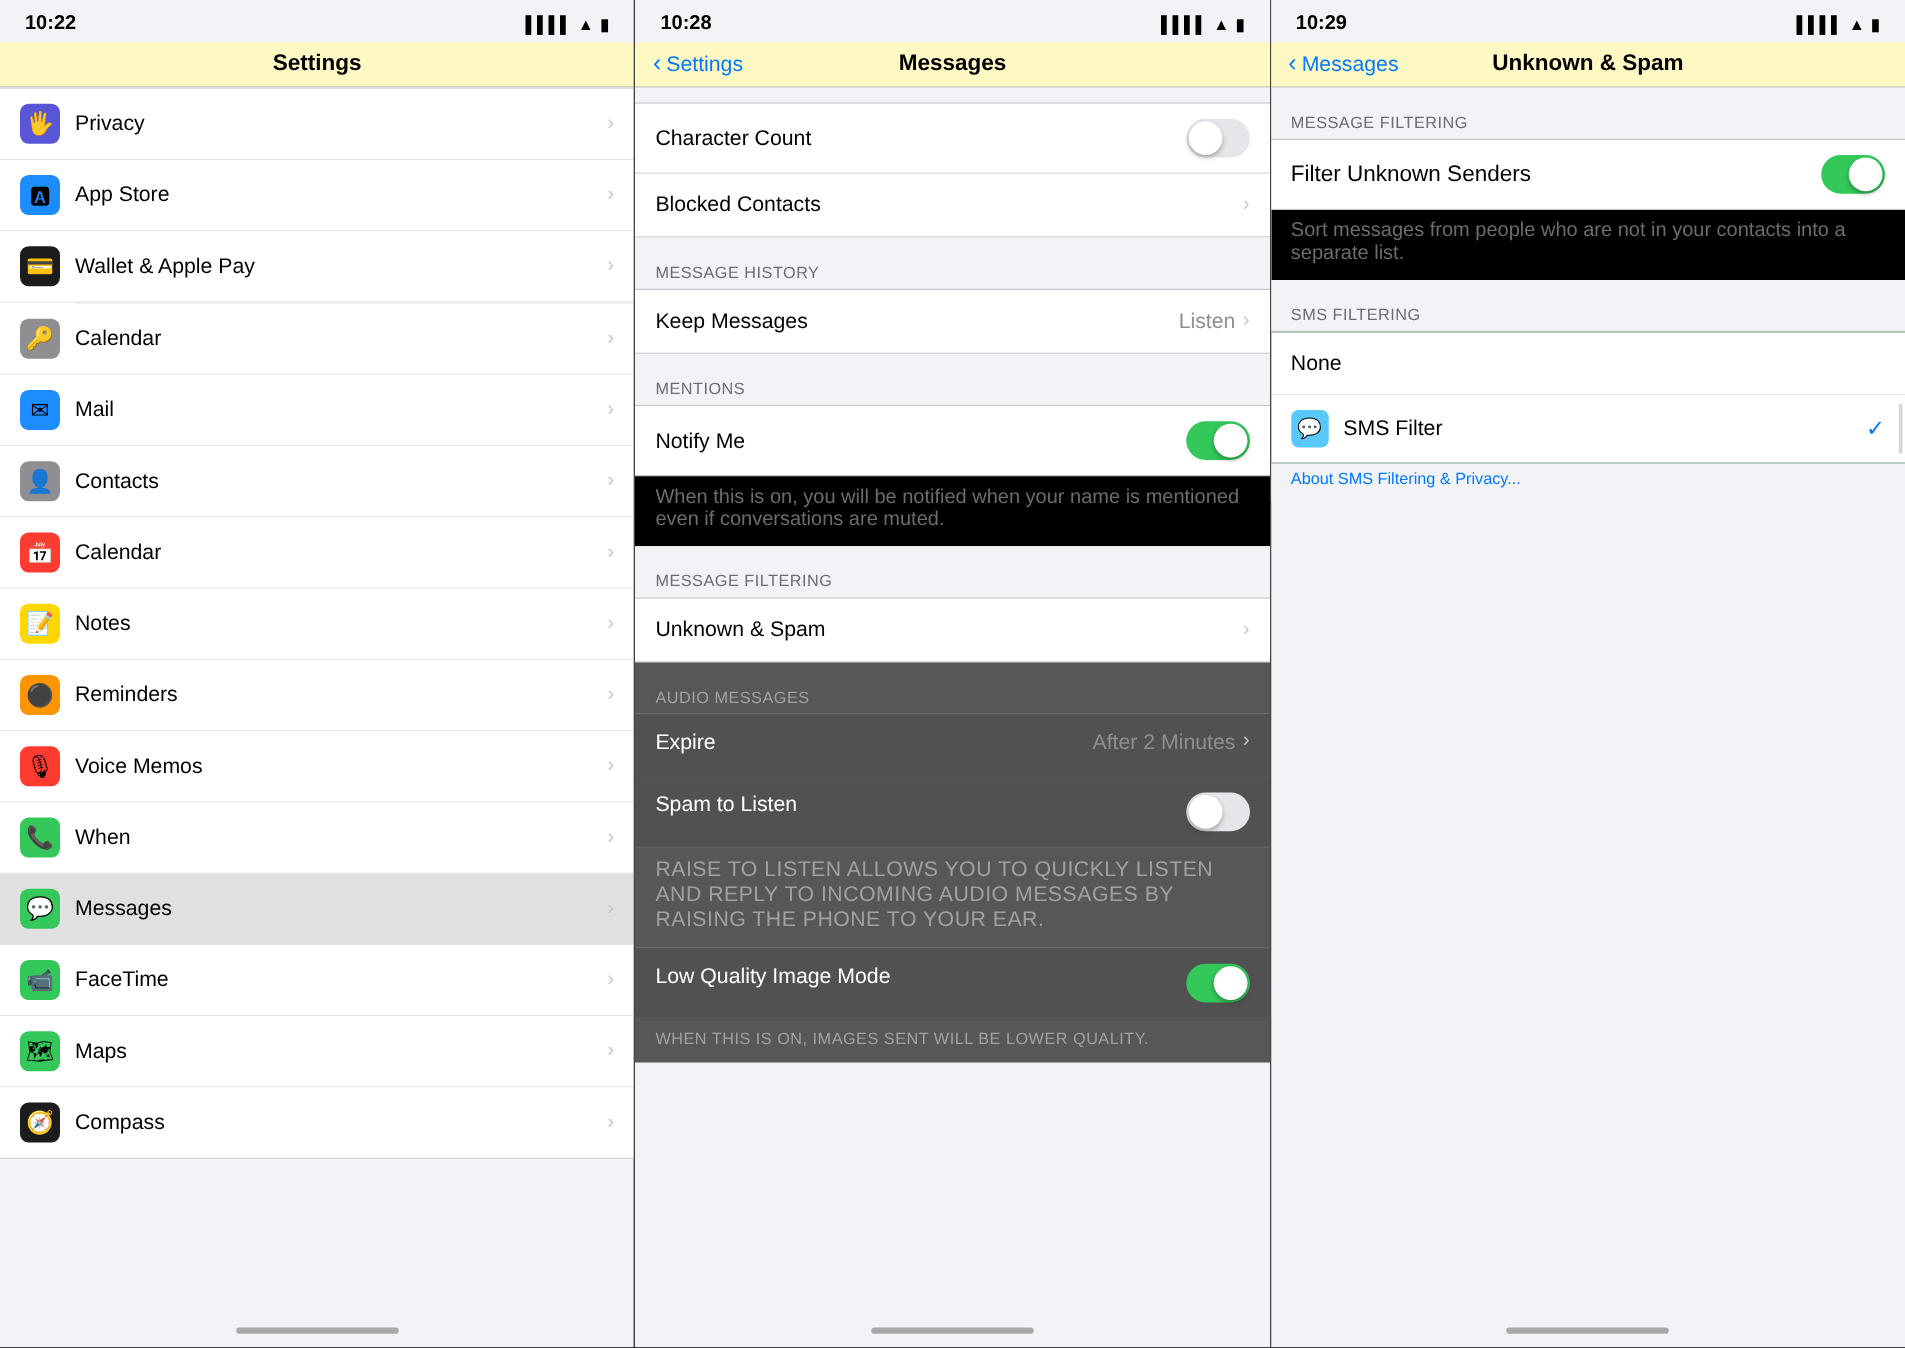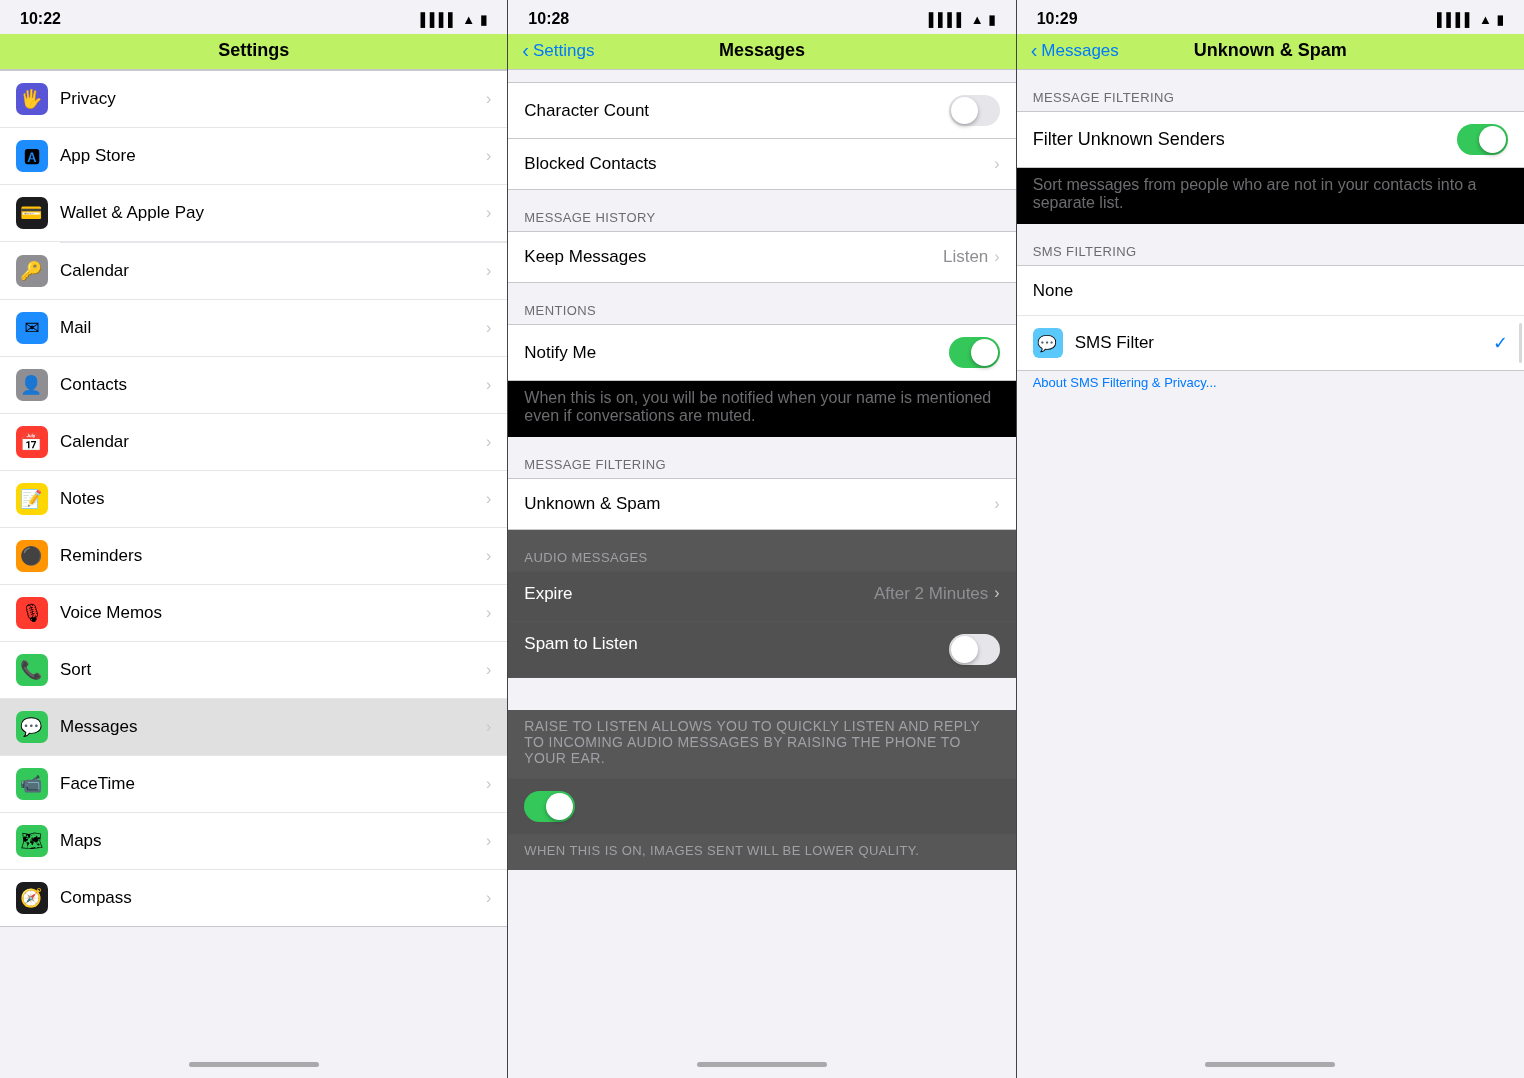--- a/index.html
+++ b/index.html
@@ -35,23 +35,23 @@
       font-size: 15px;
       font-weight: 600;
     }
     .status-bar-time { font-weight: 700; font-size: 16px; }
     .status-icons { display: flex; gap: 5px; align-items: center; font-size: 13px; }
 
     
     .nav-bar {
       display: flex;
       justify-content: center;
-      align-items: center;
+      align-items: flex-start;
       padding: 6px 16px 8px;
-      background: #bef264;
+      background: #fef9c3;
       position: relative;
       border-bottom: 1px solid #c8c8cc;
     }
     .nav-title { font-size: 18px; font-weight: 600; color: #000; }
     .nav-back {
       position: absolute;
       left: 14px;
       display: flex;
       align-items: center;
       color: #007aff;
@@ -316,21 +316,21 @@
       </div>
 
       <div class="settings-item">
         <div class="settings-item-icon" style="background:#ff3b30;">🎙</div>
         <span class="settings-item-label">Voice Memos</span>
         <span class="chevron">›</span>
       </div>
 
       <div class="settings-item">
         <div class="settings-item-icon" style="background:#34c759;">📞</div>
-        <span class="settings-item-label">Sort</span>
+        <span class="settings-item-label">When</span>
         <span class="chevron">›</span>
       </div>
 
       <div class="settings-item" style="background:#e0e0e0;">
         <div class="settings-item-icon" style="background:#34c759;">💬</div>
         <span class="settings-item-label">Messages</span>
         <span class="chevron">›</span>
       </div>
 
       <div class="settings-item">
@@ -432,24 +432,25 @@
         <span class="settings-item-value">After 2 Minutes</span>
         <span class="chevron">›</span>
       </div>
       <div class="dark-settings-item">
         <span class="dark-settings-item-label">Spam to Listen</span>
         <div class="toggle off">
           <div class="toggle-thumb"></div>
         </div>
       </div>
     </div>
-    <div class="dark-section-header" style="padding-top:8px; font-size:14px; color:#a0a0a5; background:rgba(60,60,60,0.85); padding: 8px 16px 12px; margin-top: 32px;">Raise to Listen allows you to quickly listen and reply to incoming audio messages by raising the phone to your ear.</div>
+    <div class="dark-section-header" style="padding-top:8px; font-size:17px; color:#a0a0a5; background:rgba(60,60,60,0.85); padding: 8px 16px 12px;">Raise to Listen allows you to quickly listen and reply to incoming audio messages by raising the phone to your ear.</div>
 
     <div class="dark-settings-list">
       <div class="dark-settings-item">
+        <span class="dark-settings-item-label">Low Quality Image Mode</span>
         <div class="toggle on">
           <div class="toggle-thumb"></div>
         </div>
       </div>
     </div>
     <div class="dark-section-header" style="padding: 8px 16px 12px; font-size:13px; color:#a0a0a5;">When this is on, images sent will be lower quality.</div>
 
   </div>
 
   <div class="home-indicator">

